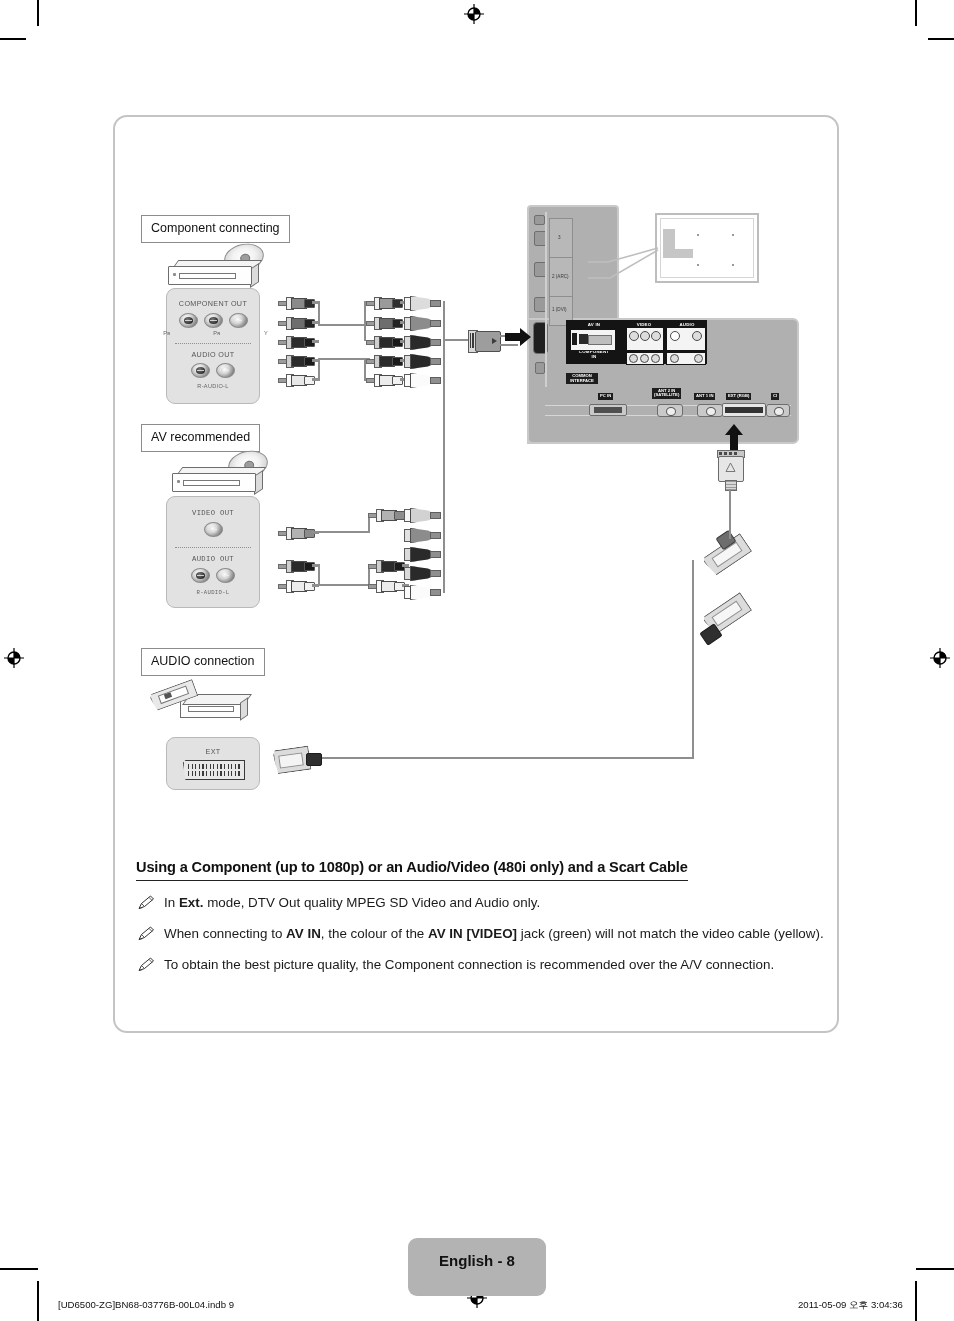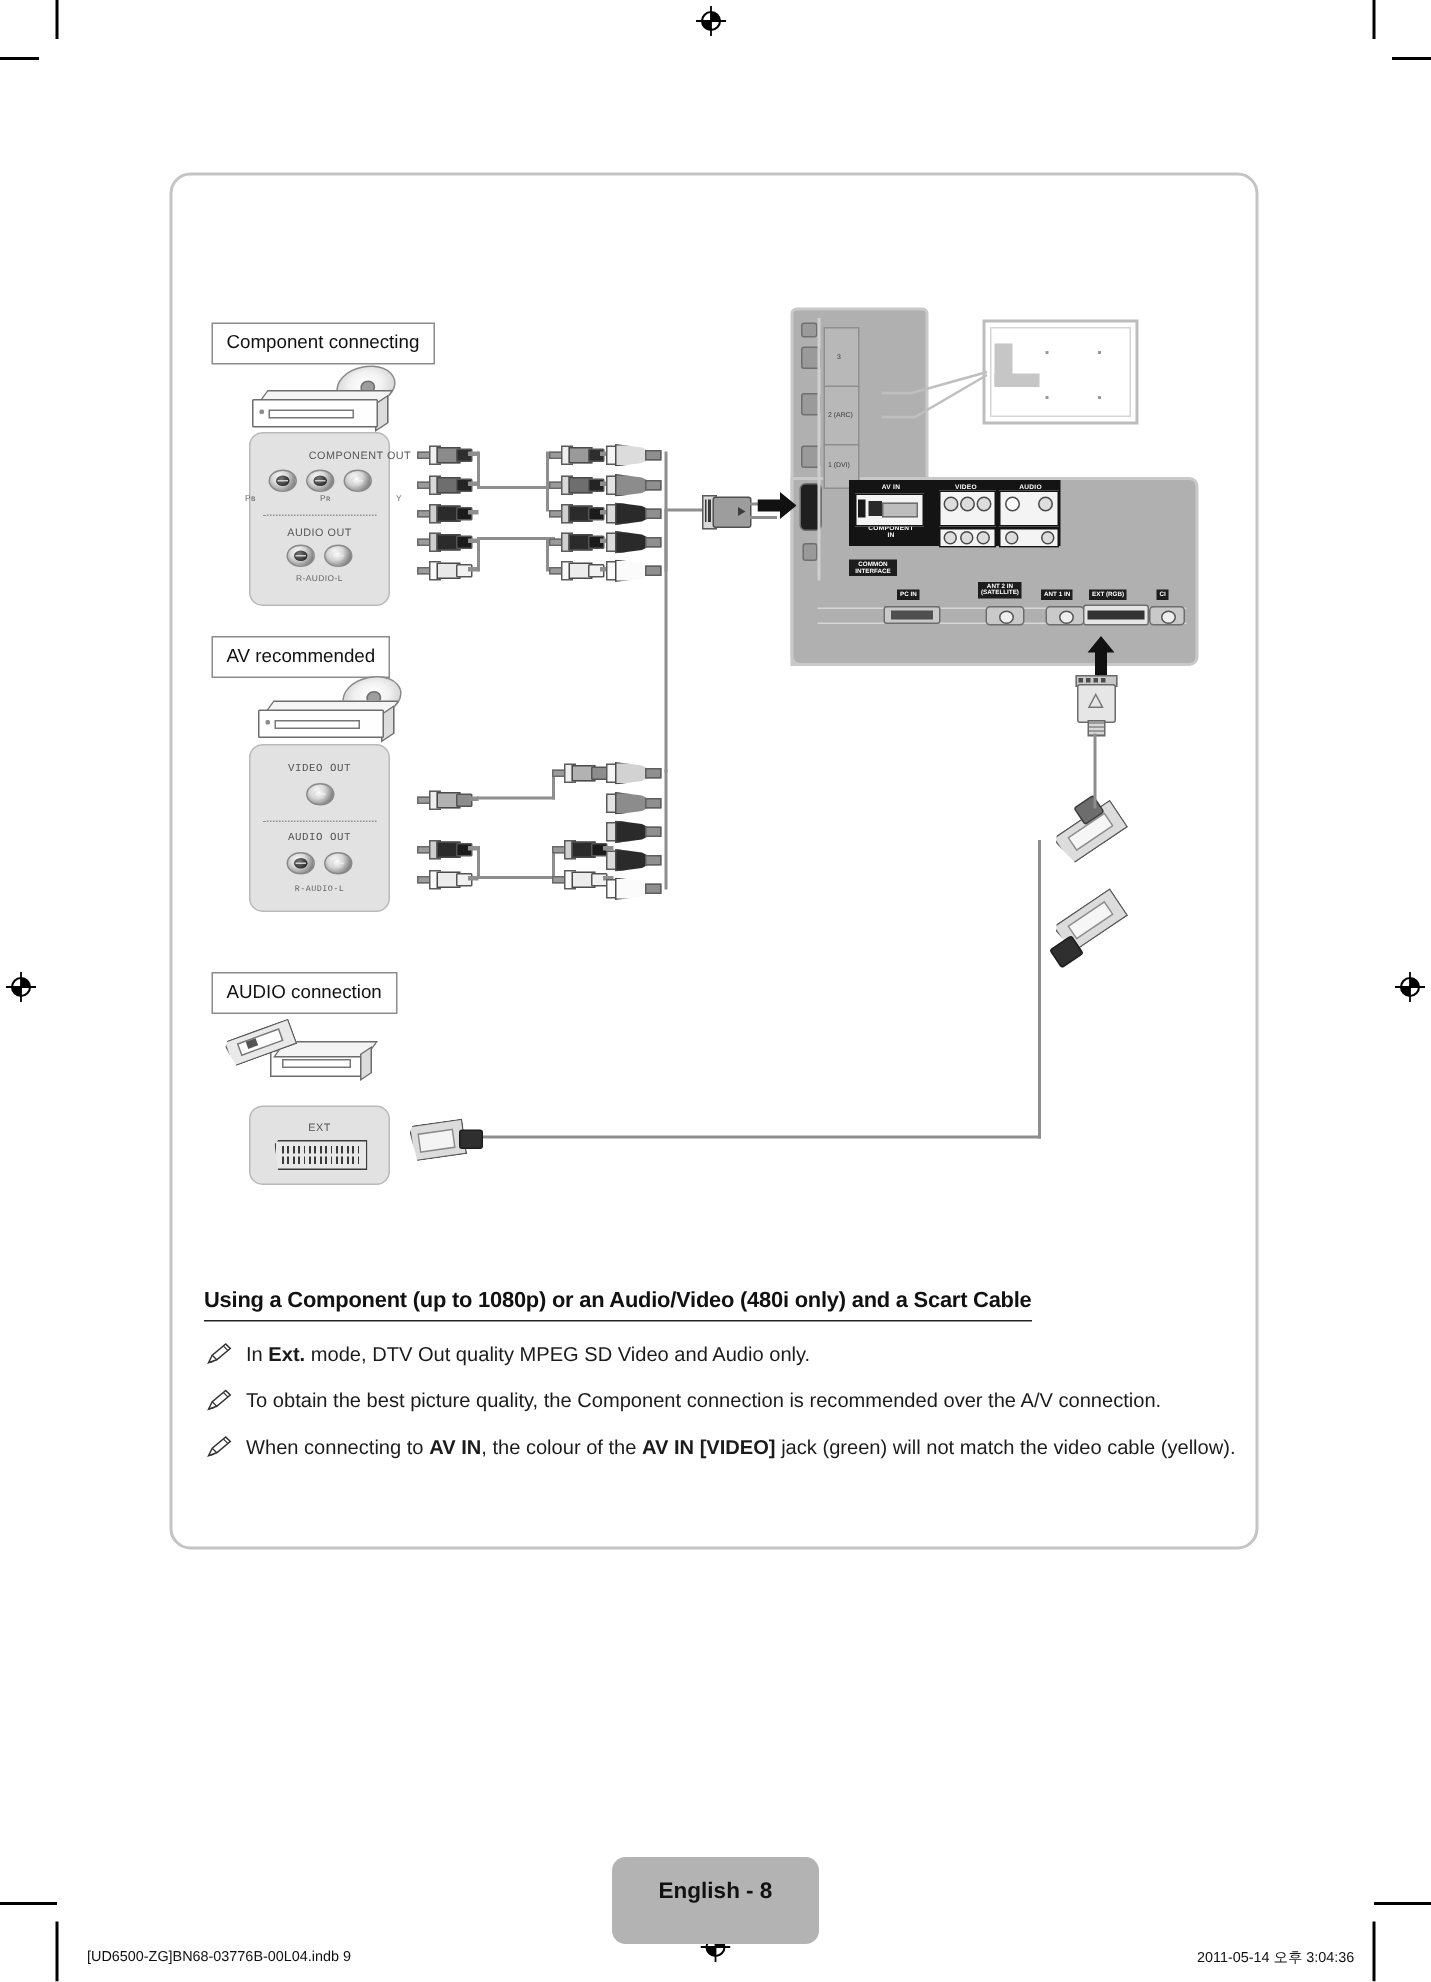--- a/index.html
+++ b/index.html
@@ -162,21 +162,21 @@
 <div class="deck" style="left:168px;top:252px;">
   <div class="disc"></div>
   <div class="top"></div>
   <div class="side"></div>
   <div class="body"></div>
   <div class="tray"></div>
   <div class="led"></div>
 </div>
 
 <div class="jack-panel" style="left:166px;top:288px;width:92px;height:114px;">
-  <div class="panel-label" style="top:10px;padding-left:27px;">COMPONENT OUT</div>
+  <div class="panel-label" style="top:10px;">COMPONENT OUT</div>
 
   <div class="rca" style="left:12px;top:24px;width:19px;height:15px;">
     <div class="o"></div>
       <div class="i"></div>
       <div class="bar"></div>
     </div>
   <div class="rca" style="left:37px;top:24px;width:19px;height:15px;">
     <div class="o"></div>
       <div class="i"></div>
       <div class="bar"></div>
@@ -611,33 +611,33 @@
     <span>In </span><b>Ext.</b><span> mode, DTV Out quality MPEG SD Video and Audio only.</span>
   </div>
 
   <div class="note">
     <svg class="pencil" viewBox="0 0 17 15">
       <path d="M1 13.5 L3.5 8.5 L12.5 1 L15.5 4 L6.5 11.5 Z" fill="none" stroke="#333" stroke-width="1"></path>
       <path d="M3.5 8.5 L6.5 11.5" stroke="#333" stroke-width="0.8"></path>
       <path d="M11 2.4 L14 5.4" stroke="#333" stroke-width="0.8"></path>
       <path d="M1 13.5 L4.4 12.6" stroke="#333" stroke-width="0.8"></path>
     </svg>
-    <span>To obtain the best picture quality, the Component connection is recommended over the A/V connection.</span>
+    <span>When connecting to </span><b>AV IN</b><span>, the colour of the </span><b>AV IN [VIDEO]</b><span> jack (green) will not match the video cable (yellow).</span>
   </div>
 
   <div class="note">
     <svg class="pencil" viewBox="0 0 17 15">
       <path d="M1 13.5 L3.5 8.5 L12.5 1 L15.5 4 L6.5 11.5 Z" fill="none" stroke="#333" stroke-width="1"></path>
       <path d="M3.5 8.5 L6.5 11.5" stroke="#333" stroke-width="0.8"></path>
       <path d="M11 2.4 L14 5.4" stroke="#333" stroke-width="0.8"></path>
       <path d="M1 13.5 L4.4 12.6" stroke="#333" stroke-width="0.8"></path>
     </svg>
-    <span>When connecting to </span><b>AV IN</b><span>, the colour of the </span><b>AV IN [VIDEO]</b><span> jack (green) will not match the video cable (yellow).</span>
+    <span>To obtain the best picture quality, the Component connection is recommended over the A/V connection.</span>
   </div>
 </div>
 
 <div class="pagebadge">
   <span>English - 8</span>
 </div>
 <div class="foot-rule" style="left:0;top:1268px;width:38px;"></div>
 <div class="foot-rule" style="left:916px;top:1268px;width:38px;"></div>
 <div class="foot-txt" style="left:58px;top:1299px;">[UD6500-ZG]BN68-03776B-00L04.indb   9</div>
-<div class="foot-txt" style="left:798px;top:1299px;">2011-05-14   오후 3:04:36</div>
+<div class="foot-txt" style="left:798px;top:1299px;">2011-05-09   오후 3:04:36</div>
 
 </body></html>

